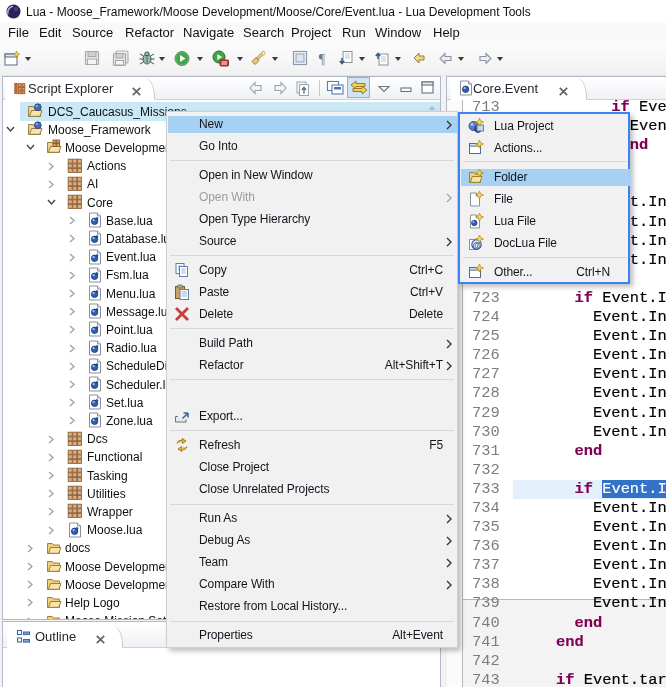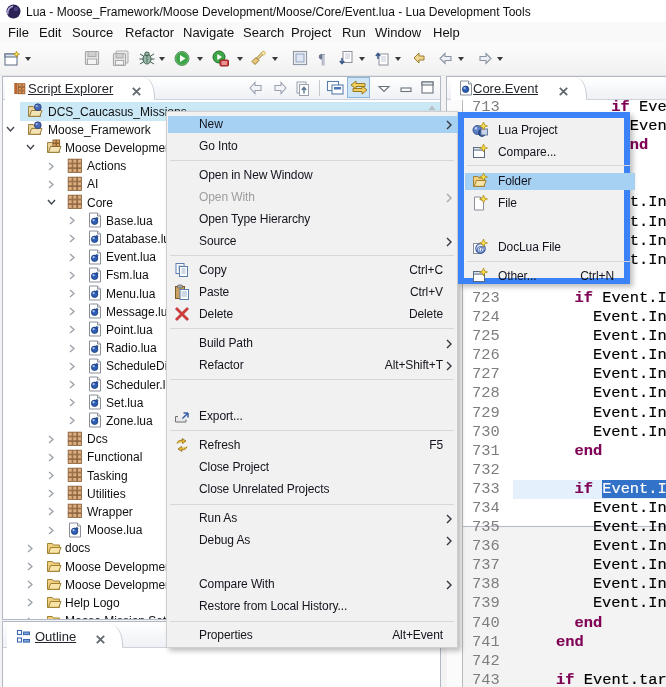--- a/index.html
+++ b/index.html
@@ -14,44 +14,44 @@
 .mi { position:absolute; top:3px; font-size:13px; color:#111; }
 #toolbar { position:absolute; left:0; top:43px; width:666px; height:33px;
   background:linear-gradient(#fcfcfc,#f1f1f1); border-bottom:1px solid #e4e4e4; }
 .tbi { position:absolute; top:7px; }
 .dd { position:absolute; top:14px; width:0; height:0; border-left:3.5px solid transparent;
   border-right:3.5px solid transparent; border-top:4px solid #3a3a3a; }
 
 .panel { position:absolute; background:#ffffff; border:1px solid #b2b8c6; }
 #leftpanel { left:2px; top:76px; width:439px; height:544px; }
 #outlinepanel { left:2px; top:621px; width:439px; height:70px; }
-#editorpanel { left:446px; top:76px; width:220px; height:451px; border-right:none; }
+#editorpanel { left:446px; top:76px; width:220px; height:524px; border-right:none; }
 .phead { position:absolute; left:0; top:0; right:0; height:23px;
   background:linear-gradient(#ffffff,#eff1f5); border-bottom:1px solid #cdd2dc; }
 .tab { position:absolute; top:0px; height:23px; background:#ffffff;
   border-right:1px solid #c4c9d4; border-bottom:1px solid #ffffff;
   border-top-right-radius:12px 20px; }
-.tabtxt { font-size:13px; color:#24272e; white-space:nowrap;text-decoration:underline; }
+.tabtxt { font-size:13px; color:#24272e; white-space:nowrap; }
 
 .trow { position:absolute; height:18px; font-size:12px; color:#101010; white-space:nowrap; }
 .tsel { position:absolute; background:#cbe8f6; }
 
 #ruler { position:absolute; left:447px; top:100px; width:16px; height:587px; background:#fbfbfb; border-right:1px solid #b9b9b9; }
 #lnums { position:absolute; left:472px; top:98px; font-family:"Liberation Mono",monospace;
   font-size:15.4px; line-height:19.1px; color:#7d7d7d; white-space:pre; }
 #code { position:absolute; left:519px; top:98px; font-family:"Liberation Mono",monospace;
   font-size:15.4px; line-height:19.1px; color:#000; white-space:pre; -webkit-text-stroke:0.15px; }
 .kw { color:#7f0055; font-weight:bold; }
 #curline { position:absolute; left:513px; top:480px; width:153px; height:19.1px; background:#e4f0fc; }
 .selcode { background:#3272c8; color:#ffffff; }
 
 #ctxmenu { position:absolute; left:166px; top:111px; width:292px; height:537px;
   background:#f1f1f1; border:1px solid #cfcfcf; box-shadow:3px 3px 5px rgba(0,0,0,0.25); }
 #submenu { position:absolute; left:458px; top:112px; width:172px; height:172px;
-  background:#f1f1f1; border:6px solid #3b82f6; box-shadow:3px 3px 5px rgba(0,0,0,0.25); }
+  background:#f1f1f1; border:2px solid #3b82f6; box-shadow:3px 3px 5px rgba(0,0,0,0.25); }
 .menuitem { position:absolute; left:1px; width:290px; height:22px; font-size:12px; letter-spacing:-0.1px; color:#14141e; }
 .submenuitem { position:absolute; left:1px; width:170px; height:22px; font-size:12px; letter-spacing:-0.1px; color:#14141e; }
 .mtext { position:absolute; left:31px; top:4px; }
 .stext { position:absolute; left:33px; top:4px; }
 .mshort { position:absolute; right:15px; top:4px; }
 .msep { position:absolute; left:3px; width:284px; height:1px; background:#d7d7d7; }
 .ssep { position:absolute; left:3px; width:164px; height:1px; background:#d7d7d7; }
 .mhl { background:linear-gradient(transparent 2.5px, #a6d1f3 2.5px, #a6d1f3 20px, transparent 20px); }
 .dis { color:#9d9d9d; }
 .marr { position:absolute; right:6px; top:6px; }
@@ -860,20 +860,26 @@
 <span class="marr"><svg width="6" height="10" viewBox="0 0 6 10">
             <path d="M1 1 L5 5 L1 9" fill="none" stroke="#33363e" stroke-width="1.4"></path>
           </svg></span>
 </div>
 <div class="menuitem " style="top:395px">
 <span class="mtext">Run As</span>
 <span class="marr"><svg width="6" height="10" viewBox="0 0 6 10">
             <path d="M1 1 L5 5 L1 9" fill="none" stroke="#33363e" stroke-width="1.4"></path>
           </svg></span>
 </div>
+<div class="menuitem " style="top:439px">
+<span class="mtext">Team</span>
+<span class="marr"><svg width="6" height="10" viewBox="0 0 6 10">
+            <path d="M1 1 L5 5 L1 9" fill="none" stroke="#33363e" stroke-width="1.4"></path>
+          </svg></span>
+</div>
 <div class="menuitem " style="top:461px">
 <span class="mtext">Compare With</span>
 <span class="marr"><svg width="6" height="10" viewBox="0 0 6 10">
             <path d="M1 1 L5 5 L1 9" fill="none" stroke="#33363e" stroke-width="1.4"></path>
           </svg></span>
 </div>
 <div class="menuitem " style="top:483px">
 <span class="mtext">Restore from Local History...</span>
 </div>
 <div class="msep" style="top:509px"></div>
@@ -893,39 +899,49 @@
             <path d="M11.5 0 L12.6 2.9 L15.5 4 L12.6 5.1 L11.5 8 L10.4 5.1 L7.5 4 L10.4 2.9 Z" fill="#f8e04a" stroke="#b08d1e" stroke-width="0.8"></path>
           </svg></span>
 <span class="stext">Lua Project</span>
 </div>
 <div class="submenuitem " style="top:23px">
 <span class="sicon"><svg style="" width="18" height="16" viewBox="0 0 18 16">
             <rect x="1.5" y="3.5" width="11" height="10" fill="#ffffff" stroke="#5a6a80" stroke-width="1"></rect>
             <rect x="1.5" y="3.5" width="11" height="2.6" fill="#d8e4f0" stroke="#5a6a80" stroke-width="1"></rect>
             <path d="M11.5 0 L12.6 2.9 L15.5 4 L12.6 5.1 L11.5 8 L10.4 5.1 L7.5 4 L10.4 2.9 Z" fill="#f8e04a" stroke="#b08d1e" stroke-width="0.8"></path>
           </svg></span>
-<span class="stext">Compare...</span>
+<span class="stext">Actions...</span>
 </div>
 <div class="ssep" style="top:47px"></div>
 <div class="submenuitem mhl" style="top:52px">
 <span class="sicon"><svg style="" width="18" height="16" viewBox="0 0 18 16">
             <path d="M1.5 5.5 L1.5 13.5 L12.5 13.5 L12.5 5 L7 5 L5.8 3.5 L1.5 3.5 Z" fill="#f0cf7e" stroke="#a08030" stroke-width="1"></path>
             <path d="M2.4 13.3 L4.3 7.5 L14 7.5 L11.9 13.3 Z" fill="#f8e4a8" stroke="#a08030" stroke-width="1"></path>
             <path d="M11.5 0 L12.6 2.9 L15.5 4 L12.6 5.1 L11.5 8 L10.4 5.1 L7.5 4 L10.4 2.9 Z" fill="#f8e04a" stroke="#b08d1e" stroke-width="0.8"></path>
           </svg></span>
 <span class="stext">Folder</span>
 </div>
 <div class="submenuitem " style="top:74px">
 <span class="sicon"><svg style="" width="18" height="16" viewBox="0 0 18 16">
             <path d="M2.5 2 L8.5 2 L11.5 5 L11.5 15 L2.5 15 Z" fill="#ffffff" stroke="#8a8f98" stroke-width="1"></path>
             <path d="M8.5 2 L8.5 5 L11.5 5" fill="#e8e8e8" stroke="#8a8f98" stroke-width="1"></path>
             <path d="M11.5 0 L12.6 2.9 L15.5 4 L12.6 5.1 L11.5 8 L10.4 5.1 L7.5 4 L10.4 2.9 Z" fill="#f8e04a" stroke="#b08d1e" stroke-width="0.8"></path>
           </svg></span>
 <span class="stext">File</span>
 </div>
+<div class="submenuitem " style="top:96px">
+<span class="sicon"><svg style="" width="18" height="16" viewBox="0 0 18 16">
+            <path d="M2.5 2 L8.5 2 L11.5 5 L11.5 15 L2.5 15 Z" fill="#ffffff" stroke="#8a8f98" stroke-width="1"></path>
+            <path d="M8.5 2 L8.5 5 L11.5 5" fill="#e8e8e8" stroke="#8a8f98" stroke-width="1"></path>
+            <circle cx="6.3" cy="10" r="2.7" fill="#2d5fb8" stroke="#16346e" stroke-width="0.8"></circle>
+            <circle cx="5.4" cy="9" r="0.9" fill="#a9c0ea"></circle>
+            <path d="M11.5 0 L12.6 2.9 L15.5 4 L12.6 5.1 L11.5 8 L10.4 5.1 L7.5 4 L10.4 2.9 Z" fill="#f8e04a" stroke="#b08d1e" stroke-width="0.8"></path>
+          </svg></span>
+<span class="stext">Lua File</span>
+</div>
 <div class="submenuitem " style="top:118px">
 <span class="sicon"><svg style="" width="18" height="16" viewBox="0 0 18 16">
             <rect x="1.5" y="4.5" width="8" height="10" fill="#ffffff" stroke="#8a8f98" stroke-width="1"></rect>
             <circle cx="8.5" cy="9.5" r="4.7" fill="#e8eef8" stroke="#2a50a0" stroke-width="1.1"></circle>
             <text x="8.5" y="12.6" font-size="8.5" font-family="Liberation Sans" fill="#2a50a0" text-anchor="middle" font-weight="bold">@</text>
             <path d="M11.5 0 L12.6 2.9 L15.5 4 L12.6 5.1 L11.5 8 L10.4 5.1 L7.5 4 L10.4 2.9 Z" fill="#f8e04a" stroke="#b08d1e" stroke-width="0.8"></path>
           </svg></span>
 <span class="stext">DocLua File</span>
 </div>
 <div class="ssep" style="top:143px"></div>

